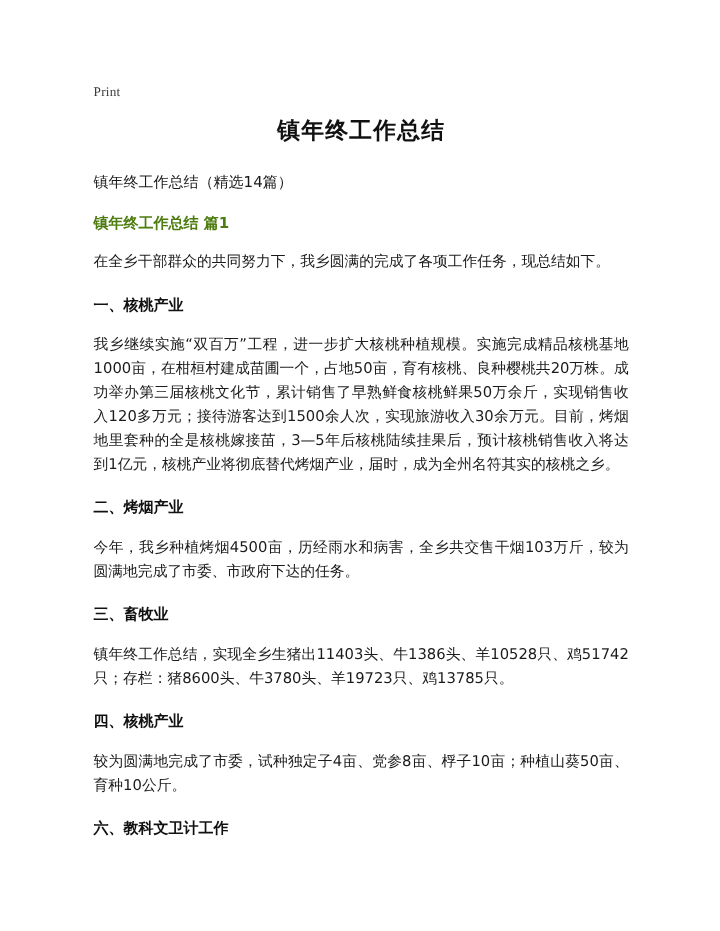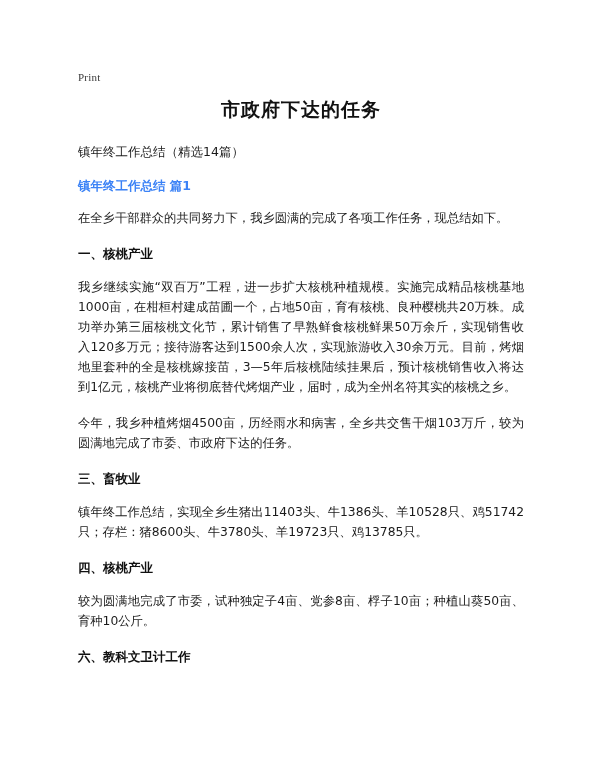--- a/index.html
+++ b/index.html
@@ -52,21 +52,21 @@
     line-height: 20px;
     font-weight: normal;
     margin: 0 0 14px 0;
     color: #1a1a1a;
   }
   .article-title {
     font-size: 12.5px;
     line-height: 20px;
     font-weight: bold;
     margin: 0 0 12px 0;
-    color: #3b82f6;
+    color: #4d7c0f;
   }
   .para {
     font-size: 12.3px;
     line-height: 20px;
     margin: 0 0 16px 0;
     text-align: justify;
     color: #1a1a1a;
   }
   .section-head {
     font-size: 12.5px;
@@ -81,34 +81,35 @@
 </style>
 </head>
 <body>
 
 <div class="page">
 
   <div class="print-bar">Print</div>
 
   <div class="content">
 
-    <h1 class="doc-title">市政府下达的任务</h1>
+    <h1 class="doc-title">镇年终工作总结</h1>
 
     <div class="doc-subtitle">镇年终工作总结（精选14篇）</div>
 
     <div class="article-title">镇年终工作总结 篇1</div>
 
     <p class="para">在全乡干部群众的共同努力下，我乡圆满的完成了各项工作任务，现总结如下。</p>
 
     <div class="sec-block">
       <div class="section-head">一、核桃产业</div>
       <p class="para">我乡继续实施“双百万”工程，进一步扩大核桃种植规模。实施完成精品核桃基地1000亩，在柑桓村建成苗圃一个，占地50亩，育有核桃、良种樱桃共20万株。成功举办第三届核桃文化节，累计销售了早熟鲜食核桃鲜果50万余斤，实现销售收入120多万元；接待游客达到1500余人次，实现旅游收入30余万元。目前，烤烟地里套种的全是核桃嫁接苗，3—5年后核桃陆续挂果后，预计核桃销售收入将达到1亿元，核桃产业将彻底替代烤烟产业，届时，成为全州名符其实的核桃之乡。</p>
     </div>
 
     <div class="sec-block">
+      <div class="section-head">二、烤烟产业</div>
       <p class="para">今年，我乡种植烤烟4500亩，历经雨水和病害，全乡共交售干烟103万斤，较为圆满地完成了市委、市政府下达的任务。</p>
     </div>
 
     <div class="sec-block">
       <div class="section-head">三、畜牧业</div>
       <p class="para">镇年终工作总结，实现全乡生猪出11403头、牛1386头、羊10528只、鸡51742只；存栏：猪8600头、牛3780头、羊19723只、鸡13785只。</p>
     </div>
 
     <div class="sec-block">
       <div class="section-head">四、核桃产业</div>

